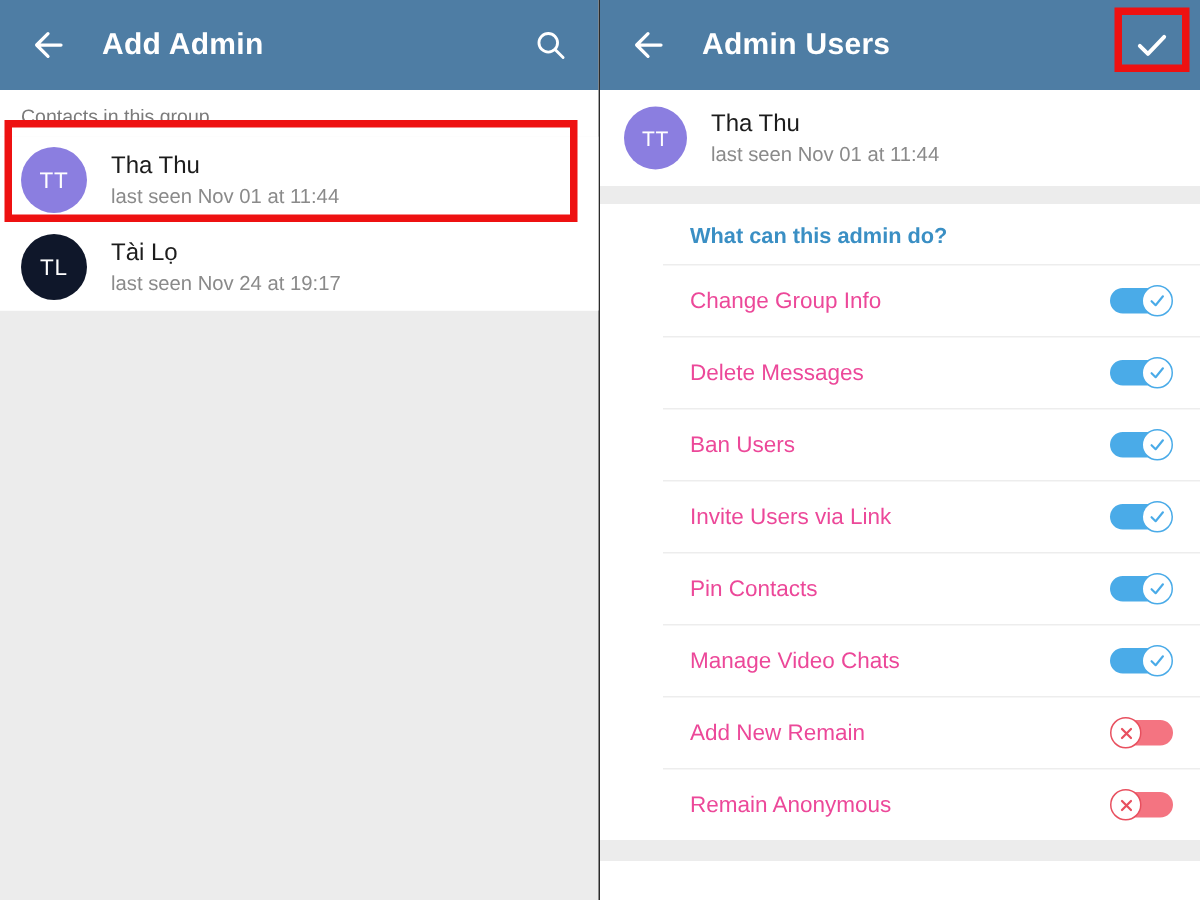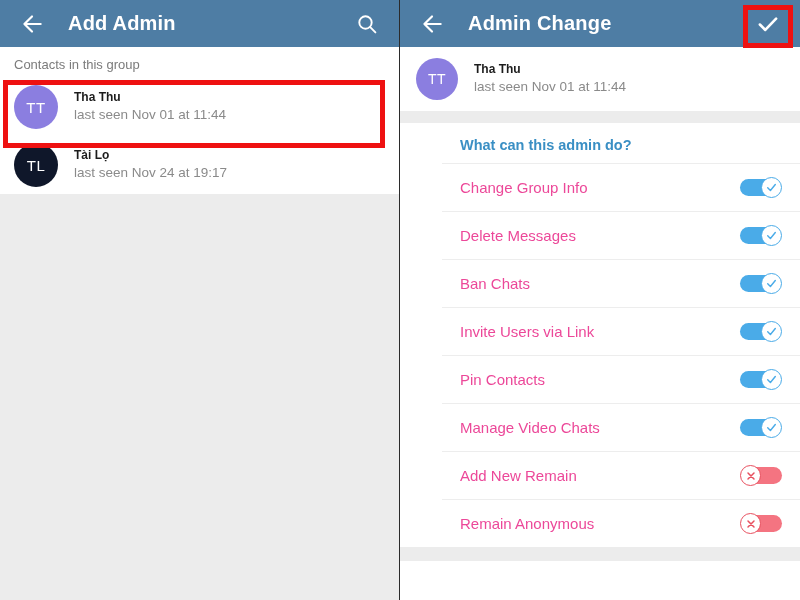--- a/index.html
+++ b/index.html
@@ -20,21 +20,21 @@
     position: relative;
     width: 400px; height: 600px;
     overflow: hidden;
     background: #ececec;
   }
   .panel-left  { border-right: 1px solid #2b2b2b; }
   .panel-right { background: #ffffff; }
 
   
   .appbar {
-    height: 47px;
+    height: 60px;
     background: #4e7da4;
     display: flex;
     align-items: center;
     padding: 0 10px;
     position: relative;
   }
   .appbar-btn {
     width: 44px; height: 44px;
     display: flex; align-items: center; justify-content: center;
     flex: 0 0 auto;
@@ -73,22 +73,22 @@
     border-radius: 50%;
     display: flex;
     align-items: center; justify-content: center;
     color: #ffffff;
     font-size: 15px;
     flex: 0 0 auto;
     letter-spacing: .5px;
   }
   .contact-text { margin-left: 16px; line-height: 1.25; }
   .contact-name {
-    font-size: 12px;
-    font-weight: bold;
+    font-size: 16px;
+    font-weight: normal;
     color: #1c1c1c;
   }
   .contact-sub {
     font-size: 13.5px;
     color: #8a8a8a;
     margin-top: 2px;
   }
 
   
   .annot {
@@ -218,21 +218,21 @@
   <div class="panel panel-right">
 
     <div class="appbar">
       <div class="appbar-btn">
         <span>
           <svg width="26" height="26" viewBox="0 0 24 24">
             <path d="M20 12H5M5 12l7-7M5 12l7 7" fill="none" stroke="#ffffff" stroke-width="2" stroke-linecap="round" stroke-linejoin="round"></path>
           </svg>
         </span>
       </div>
-      <div class="appbar-title">Admin Change</div>
+      <div class="appbar-title">Admin Users</div>
       <div class="appbar-spacer"></div>
       <div class="appbar-btn">
         <span>
           <svg width="26" height="26" viewBox="0 0 24 24">
             <path d="M4.5 12.5l5 5L19.5 7" fill="none" stroke="#ffffff" stroke-width="2.4" stroke-linecap="round" stroke-linejoin="round"></path>
           </svg>
         </span>
       </div>
     </div>
 
@@ -267,21 +267,21 @@
           <span class="track"></span>
           <span class="knob">
             <svg width="13" height="13" viewBox="0 0 24 24">
               <path d="M5 12.5l5 5L19 6.5" fill="none" stroke="#4aabe8" stroke-width="2.6" stroke-linecap="round" stroke-linejoin="round"></path>
             </svg>
           </span>
         </span>
       </div>
 
       <div class="setting-row">
-        <span class="setting-label">Ban Chats</span>
+        <span class="setting-label">Ban Users</span>
         <span class="toggle on">
           <span class="track"></span>
           <span class="knob">
             <svg width="13" height="13" viewBox="0 0 24 24">
               <path d="M5 12.5l5 5L19 6.5" fill="none" stroke="#4aabe8" stroke-width="2.6" stroke-linecap="round" stroke-linejoin="round"></path>
             </svg>
           </span>
         </span>
       </div>
 

